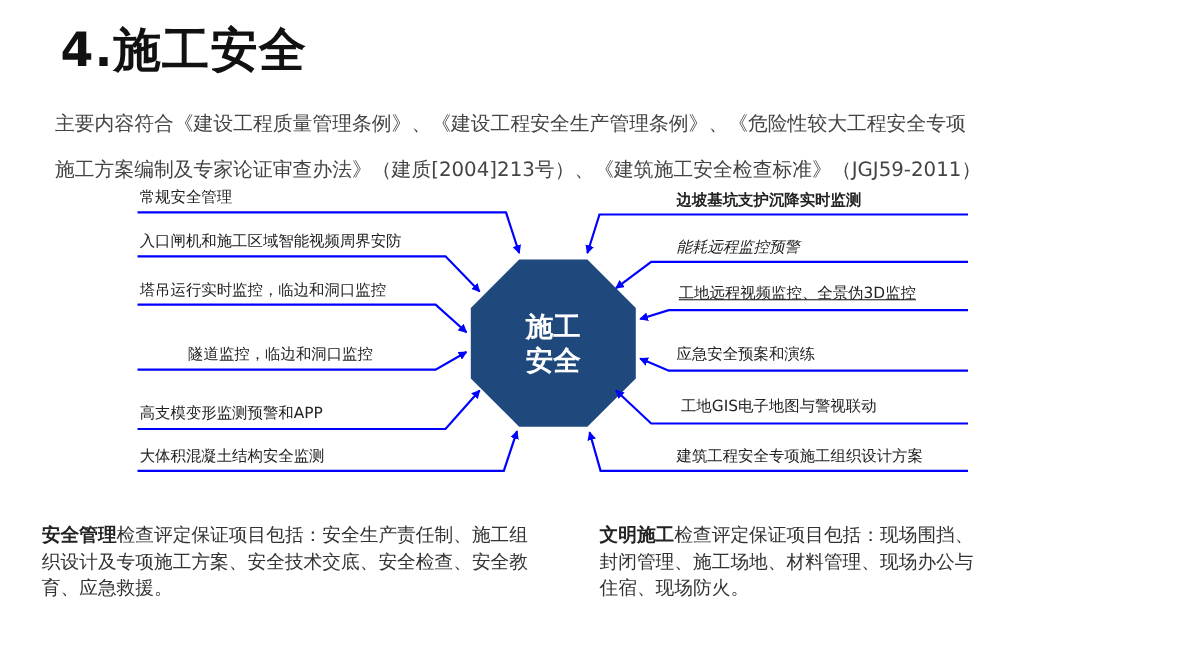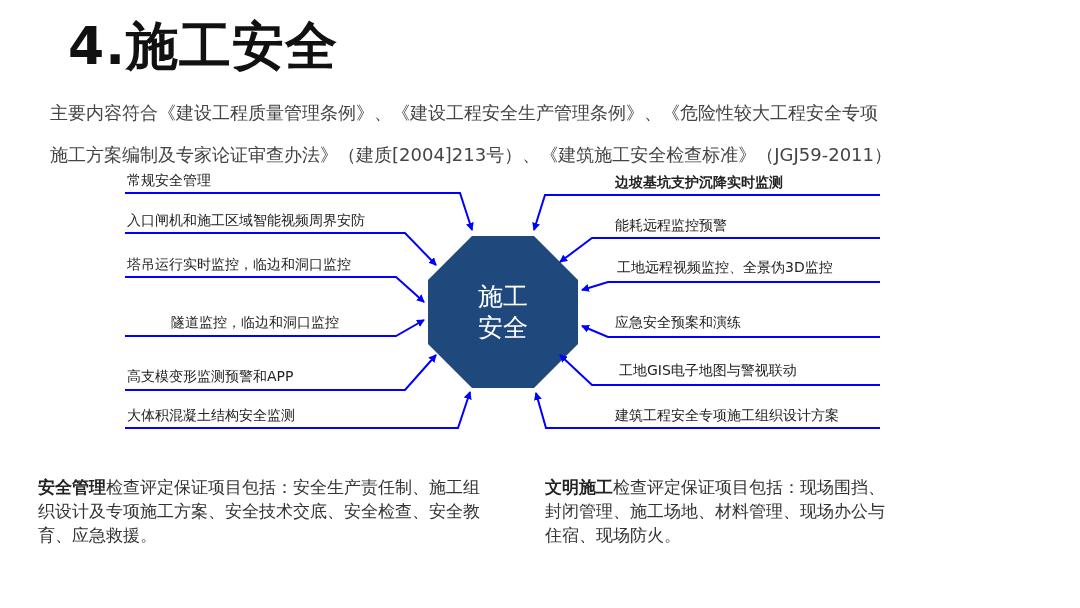--- a/index.html
+++ b/index.html
@@ -1,27 +1,27 @@
 <!DOCTYPE html>
 <html><head>
   <meta charset="utf-8">
   <style>
     html, body { margin: 0; padding: 0; background: #ffffff; }
     body { width: 1080px; height: 608px; position: relative; overflow: hidden;
            font-family: "DejaVu Sans", "Liberation Sans", sans-serif; }
-    .title { position: absolute; left: 68px; top: 18px; font-size: 52px; font-weight: bold;
+    .title { position: absolute; left: 55px; top: 18px; font-size: 43px; font-weight: bold;
              color: #111; letter-spacing: 1px; line-height: 56px; text-align: right; }
     .intro { position: absolute; left: 38px; top: 86px; width: 1000px; font-size: 18px;
              color: #444; line-height: 30px; }
     .intro p { margin: 12px; white-space: nowrap; }
     svg.diagram { position: absolute; left: 0; top: 0; }
     .label { position: absolute; font-size: 14px; color: #222; white-space: nowrap; line-height: 22px; }
     .center-text { position: absolute; left: 428px; top: 281px; width: 150px; text-align: center;
                    font-family: "DejaVu Serif", "Liberation Serif", serif; font-size: 25px;
-                   color: #ffffff; line-height: 31px; }
+                   color: #ffffff; line-height: 31px; font-weight: bold; }
     .note { position: absolute; font-size: 17px; color: #333; line-height: 24px; }
     .note b { font-weight: bold; color: #222; }
   </style>
 </head>
 <body>
 
 <div class="title">4.施工安全</div>
 
 <div class="intro">
   <p>主要内容符合《建设工程质量管理条例》、《建设工程安全生产管理条例》、《危险性较大工程安全专项</p>
@@ -57,22 +57,22 @@
 </div>
 
 <div class="label" style="left:127px; top:169px;">常规安全管理</div>
 <div class="label" style="left:127px; top:209px;">入口闸机和施工区域智能视频周界安防</div>
 <div class="label" style="left:127px; top:253px;">塔吊运行实时监控，临边和洞口监控</div>
 <div class="label" style="left:127px; top:311px;padding-left:44px;">隧道监控，临边和洞口监控</div>
 <div class="label" style="left:127px; top:365px;">高支模变形监测预警和APP</div>
 <div class="label" style="left:127px; top:404px;">大体积混凝土结构安全监测</div>
 
 <div class="label" style="left:615px; top:171px;font-weight:bold;">边坡基坑支护沉降实时监测</div>
-<div class="label" style="left:615px; top:214px;">能耗远程监控预警</div>
-<div class="label" style="left:617px; top:256px;">工地远程视频监控、全景伪3D监控</div>
+<div class="label" style="left:615px; top:214px;font-style:italic;">能耗远程监控预警</div>
+<div class="label" style="left:617px; top:256px;text-decoration:underline;">工地远程视频监控、全景伪3D监控</div>
 <div class="label" style="left:615px; top:311px;">应急安全预案和演练</div>
 <div class="label" style="left:619px; top:359px;">工地GIS电子地图与警视联动</div>
 <div class="label" style="left:615px; top:404px;">建筑工程安全专项施工组织设计方案</div>
 
 <div class="note" style="left:38px; top:475px; width:450px;">
   <b>安全管理</b><span>检查评定保证项目包括：安全生产责任制、施工组织设计及专项施工方案、安全技术交底、安全检查、安全教育、应急救援。</span>
 </div>
 <div class="note" style="left:545px; top:475px; width:350px;">
   <b>文明施工</b><span>检查评定保证项目包括：现场围挡、封闭管理、施工场地、材料管理、现场办公与住宿、现场防火。</span>
 </div>

